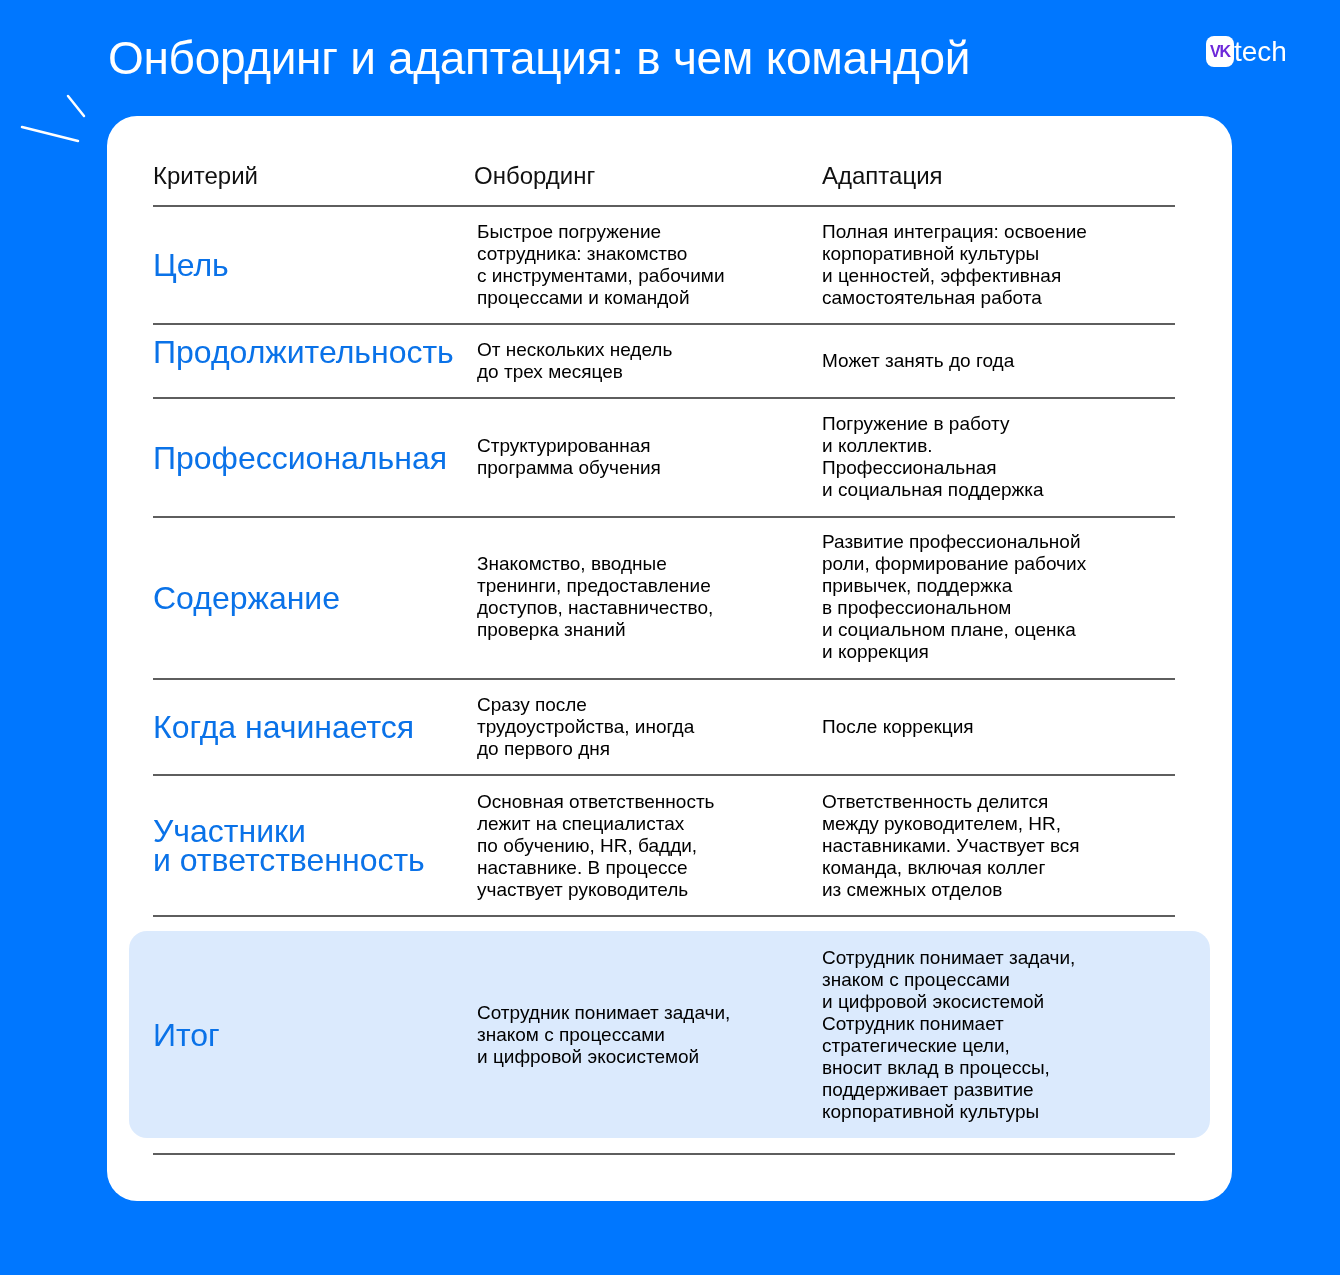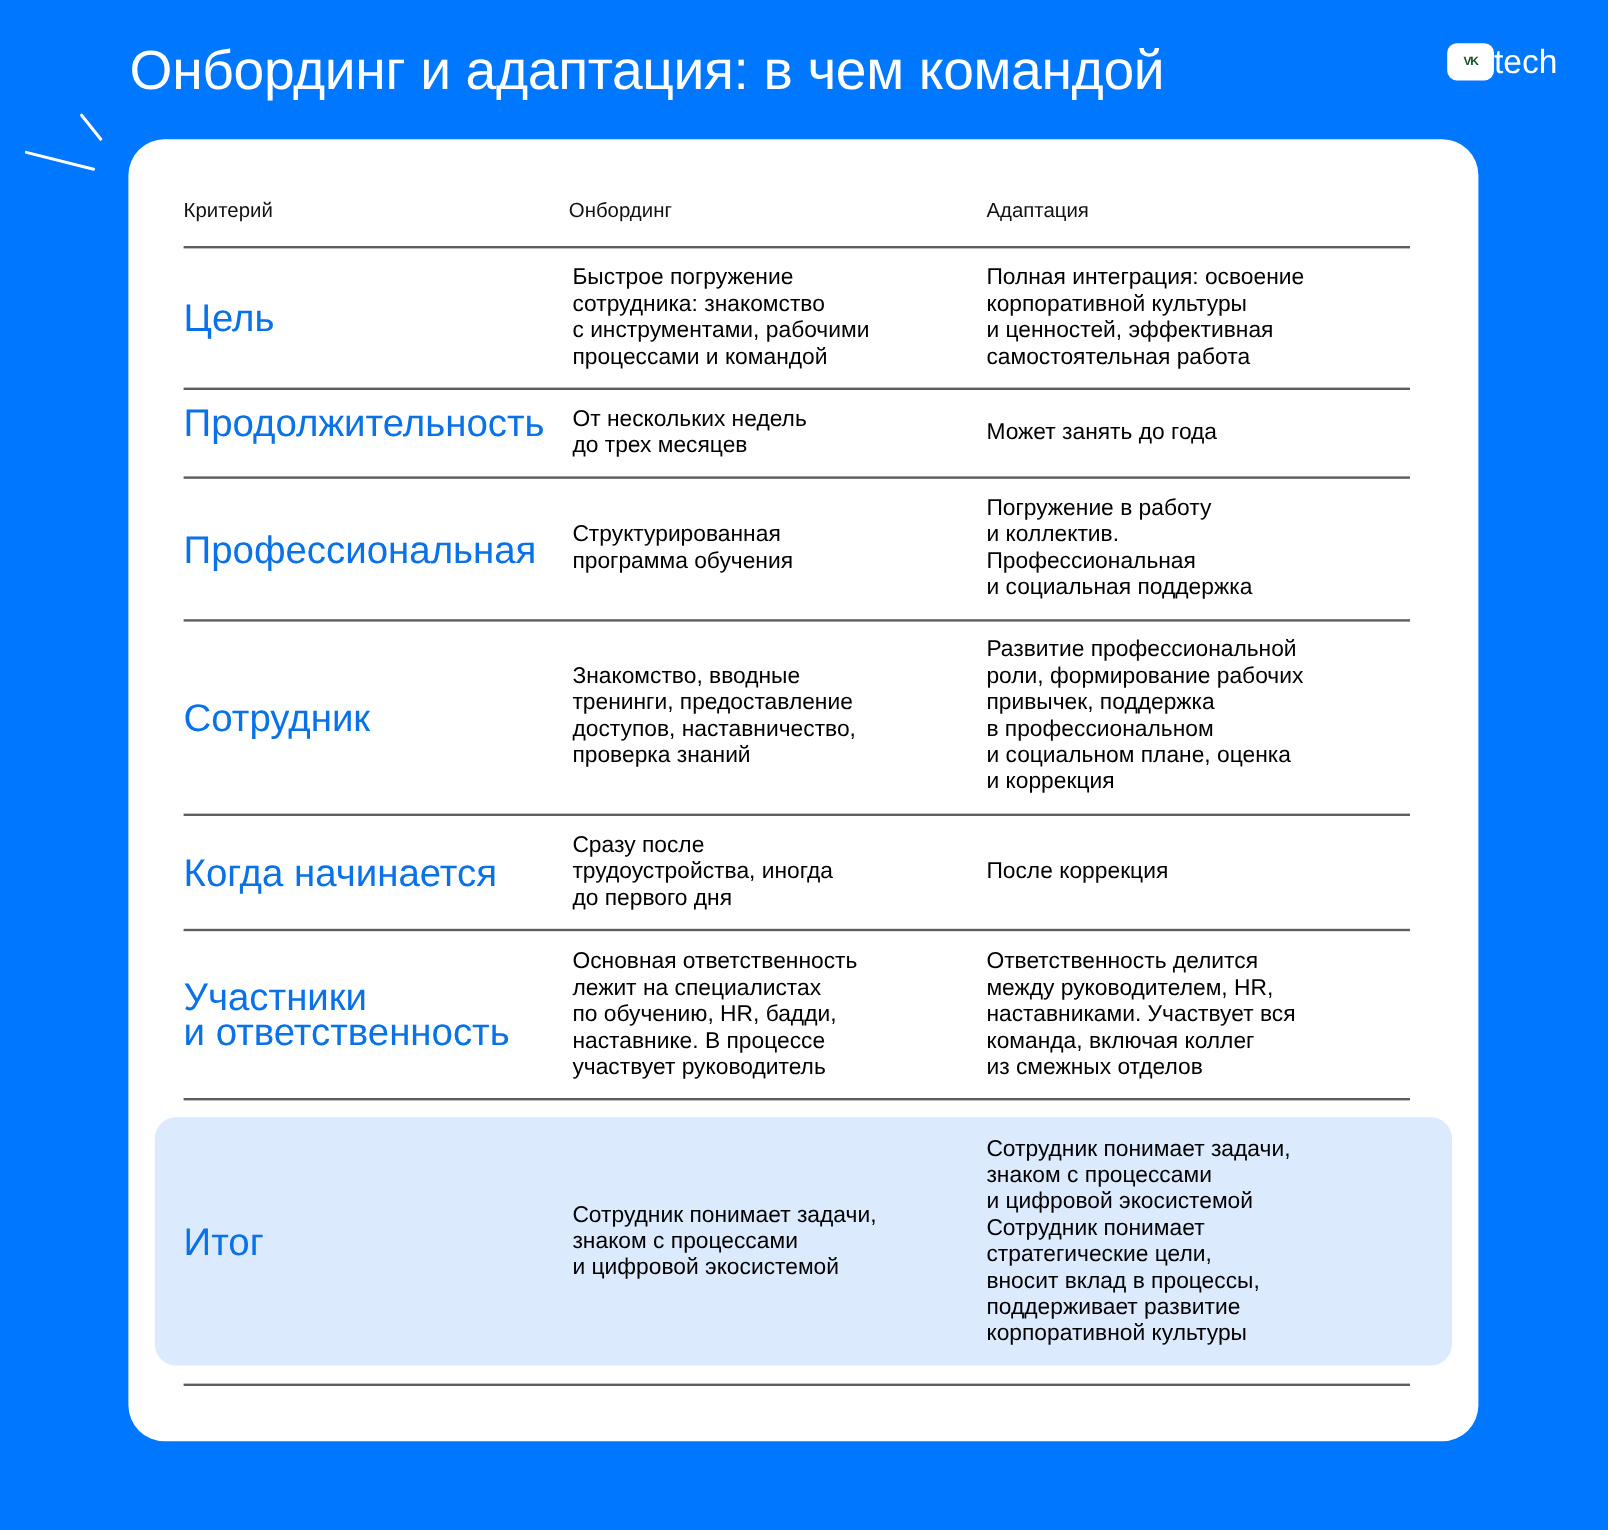--- a/index.html
+++ b/index.html
@@ -6,31 +6,31 @@
   body {
     width: 1340px; height: 1275px; background: #0077ff; position: relative; overflow: hidden;
     font-family: "Liberation Sans", sans-serif;
   }
   .title {
     position: absolute; left: 108px; top: 30px; color: #ffffff;
     font-size: 46px; font-weight: 400; letter-spacing: -0.3px; line-height: 56px; white-space: nowrap;
   }
   .logo { position: absolute; left: 1206px; top: 36px; display: flex; align-items: center; }
   .logo-box {
-    width: 39px; height: 31px; background: #ffffff; border-radius: 8px;
+    width: 28px; height: 31px; background: #ffffff; border-radius: 8px;
     display: flex; align-items: center; justify-content: center;
-    color: #14532d; font-weight: 700; font-size: 10px; letter-spacing: -1px;
+    color: #6d28d9; font-weight: 700; font-size: 16px; letter-spacing: -1px;
   }
   .logo-text { color: #ffffff; font-size: 28px; line-height: 30px; }
   .deco { position: absolute; left: 0; top: 0; }
   .card {
     position: absolute; left: 107px; top: 116px; width: 1125px; height: 1085px;
     background: #ffffff; border-radius: 30px;
   }
-  .hdr { position: absolute; top: 163px; font-size: 17px; color: #111; line-height: 26px; }
+  .hdr { position: absolute; top: 163px; font-size: 24px; color: #111; line-height: 26px; }
   .line { position: absolute; left: 153px; width: 1022px; height: 2px; background: #5e5e5e; }
   .row-label { position: absolute; left: 153px; color: #0a72e8; font-size: 32px; line-height: 29px; }
   .cell { position: absolute; font-size: 19px; line-height: 22px; color: #000000; white-space: pre-line; }
   .c1 { left: 477px; }
   .c2 { left: 822px; }
   .highlight {
     position: absolute; left: 129px; top: 931px; width: 1081px; height: 207px;
     background: #dbeafd; border-radius: 18px;
   }
 </style>
@@ -89,21 +89,21 @@
   <div class="row-label" style="top:444px">Профессиональная</div>
   <div class="cell c1" style="top:435px">Структурированная
 программа обучения</div>
   <div class="cell c2" style="top:413px">Погружение в работу
 и коллектив.
 Профессиональная
 и социальная поддержка</div>
 </div>
 
 <div>
-  <div class="row-label" style="top:584px">Сотрудник</div>
+  <div class="row-label" style="top:584px">Содержание</div>
   <div class="cell c1" style="top:553px">Знакомство, вводные
 тренинги, предоставление
 доступов, наставничество,
 проверка знаний</div>
   <div class="cell c2" style="top:531px">Развитие профессиональной
 роли, формирование рабочих
 привычек, поддержка
 в профессиональном
 и социальном плане, оценка
 и коррекция</div>

